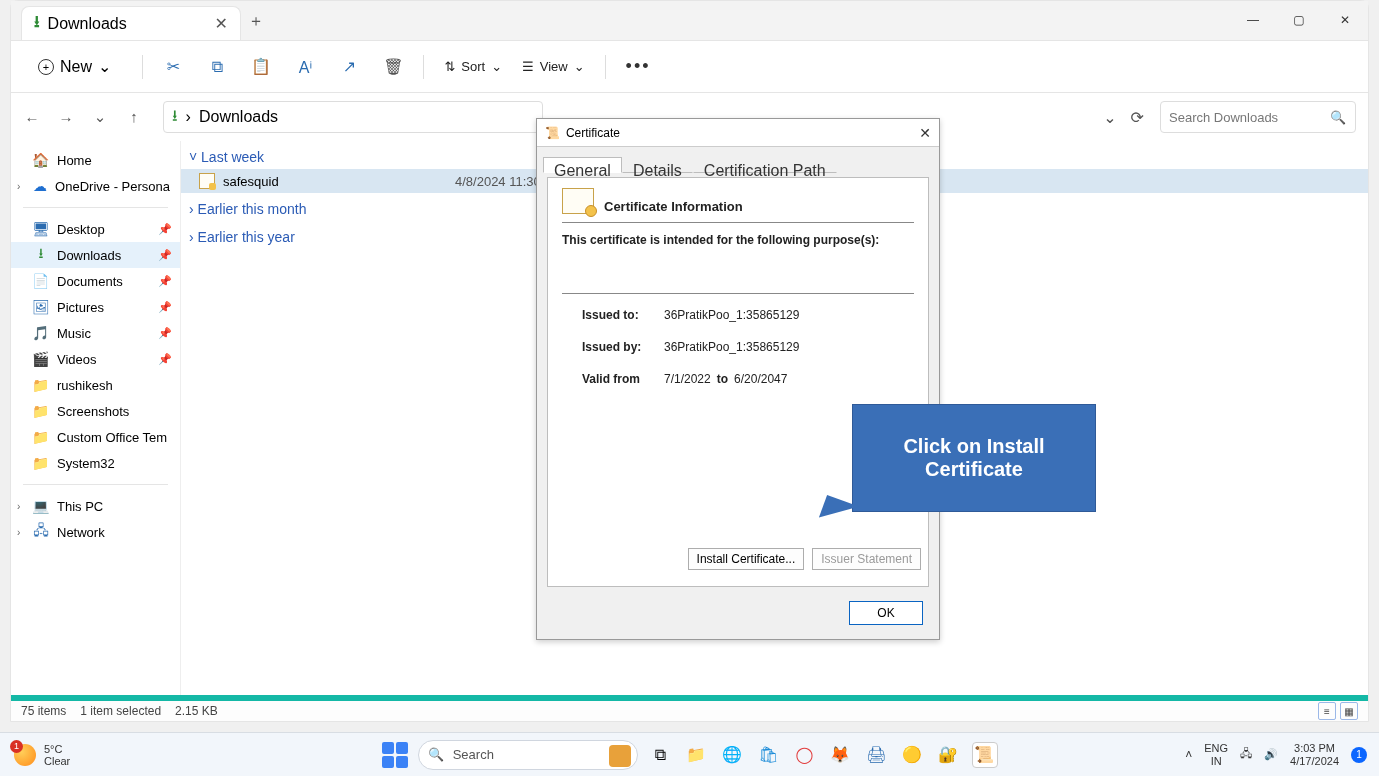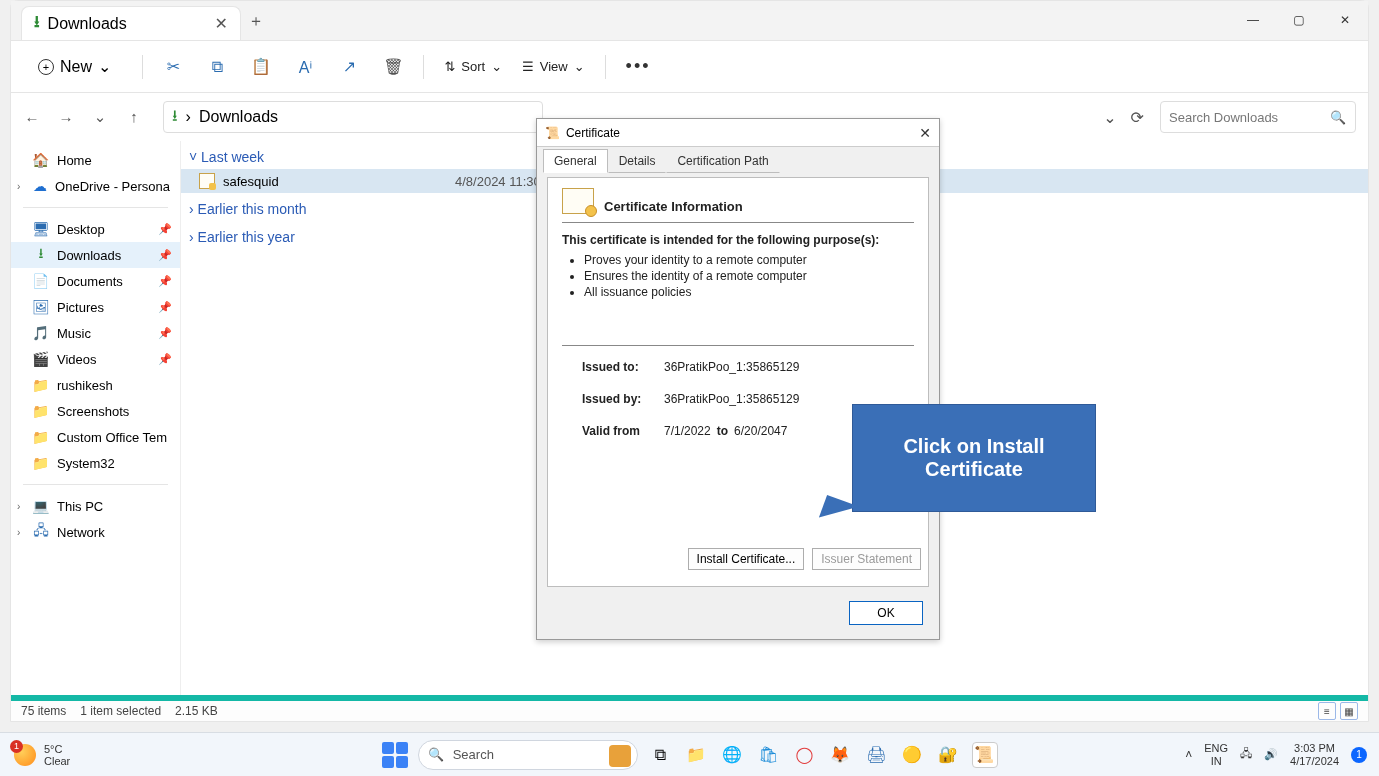--- a/index.html
+++ b/index.html
@@ -67,21 +67,21 @@
 
 .status { position:absolute; bottom:0; left:0; right:0; height:26px; border-top:6px solid #14b8a6; display:flex; align-items:center; padding:0 10px; font-size:12px; color:#444; gap:14px; background:#fdfdfd;}
 .status .view-icons { margin-left:auto; display:flex; gap:4px;}
 .status .vi { width:18px;height:18px;border:1px solid #9bb8e8;border-radius:2px;display:flex;align-items:center;justify-content:center;font-size:10px;}
 
 
 .cert { position:absolute; left:536px; top:118px; width:404px; height:522px; background:#f0f0f0; border:1px solid #999; box-shadow:0 2px 6px rgba(0,0,0,.2); }
 .cert-title { height:28px; display:flex; align-items:center; padding:0 8px; background:#fff; border-bottom:1px solid #ccc; font-size:12px;}
 .cert-title .cic { color:#d6a400; margin-right:6px;}
 .cert-title .x { margin-left:auto; font-size:14px; color:#333;}
-.cert-tabs { display:flex; height:26px; padding:2px 6px 0 6px; font-size:12px; background:#f0f0f0;}
+.cert-tabs { display:flex; height:26px; padding:10px 6px 0 6px; font-size:16px; background:#f0f0f0;}
 .cert-tab { padding:4px 10px; border:1px solid transparent; border-bottom:1px solid #bdbdbd; color:#333;}
 .cert-tab.active { background:#fff; border:1px solid #bdbdbd; border-bottom-color:#fff; }
 .cert-pane { position:absolute; left:10px; right:10px; top:58px; bottom:52px; background:#fff; border:1px solid #bdbdbd;}
 .cert-inner { padding:10px 14px; font-size:12px; color:#222;}
 .ci-head { display:flex; align-items:flex-end; gap:10px; border-bottom:1px solid #888; padding-bottom:8px; margin-bottom:10px;}
 .ci-head .certimg { width:32px;height:26px;border:1px solid #c8a24a;background:#fffdf5;position:relative;}
 .ci-head .certimg::after{content:"";position:absolute;right:-4px;bottom:-4px;width:10px;height:10px;border-radius:50%;background:#f3c24b;border:1px solid #c8902a;}
 .ci-head b { font-size:13px;}
 .ci-line { font-weight:bold; margin-bottom:6px;}
 .ci-bullets { padding-left:22px; margin-bottom:6px;}
@@ -296,25 +296,20 @@
     <div class="cert-tab">Details</div>
     <div class="cert-tab">Certification Path</div>
   </div>
   <div class="cert-pane">
     <div class="cert-inner">
       <div class="ci-head">
         <span class="certimg"></span>
         <b>Certificate Information</b>
       </div>
       <div class="ci-line">This certificate is intended for the following purpose(s):</div>
-      <ul class="ci-bullets">
-        <li>Proves your identity to a remote computer</li>
-        <li>Ensures the identity of a remote computer</li>
-        <li>All issuance policies</li>
-      </ul>
       <div class="ci-sep"></div>
       <div class="ci-row">
         <b>Issued to:</b>
         <span>36PratikPoo_1:35865129</span>
       </div>
       <div class="ci-row">
         <b>Issued by:</b>
         <span>36PratikPoo_1:35865129</span>
       </div>
       <div class="ci-row">

